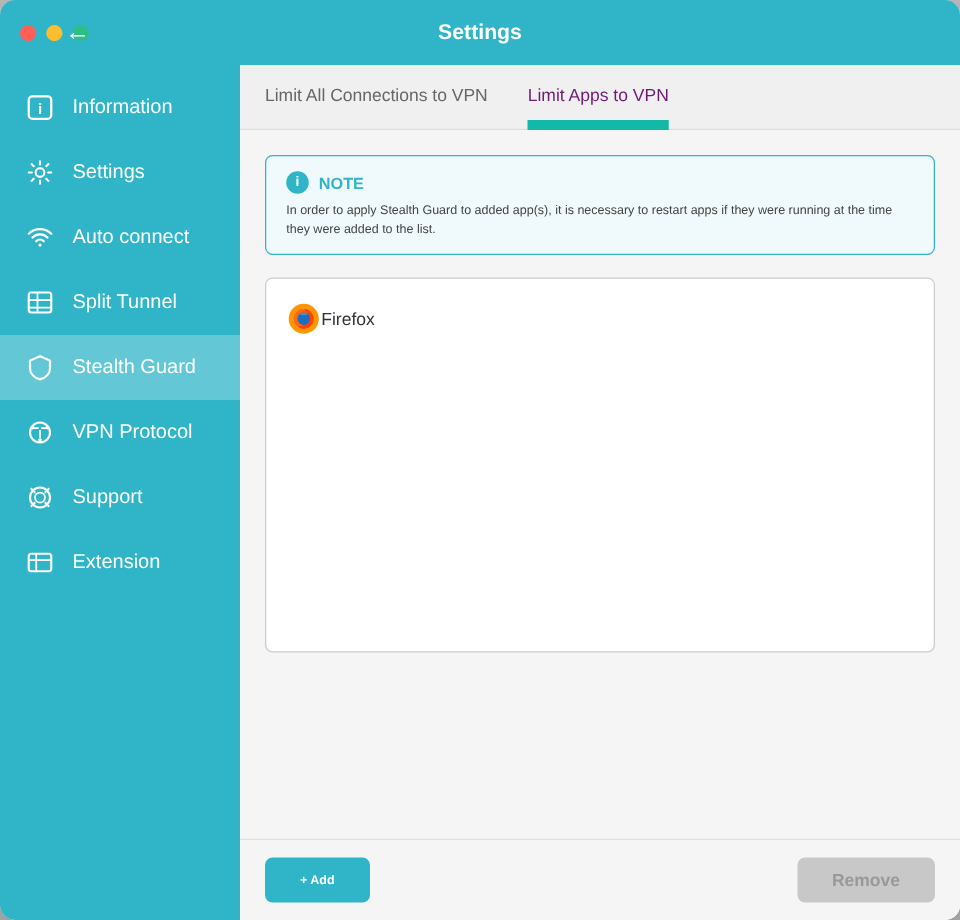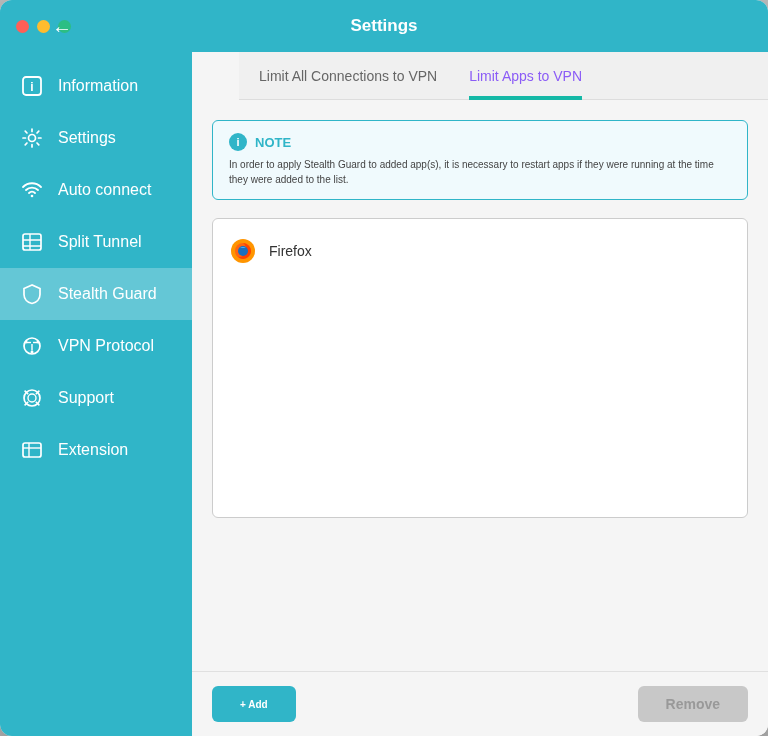--- a/index.html
+++ b/index.html
@@ -101,34 +101,33 @@
       flex-direction: column;
       overflow: hidden;
     }
     .tabs {
       display: flex;
       background: #f0f0f0;
       border-bottom: 1px solid #ddd;
       padding: 0 20px;
       gap: 32px;
       flex-shrink: 0;
-      margin-left: 47px;
     }
     .tab {
       padding: 16px 0 12px;
       font-size: 14px;
       font-weight: 500;
       color: #666;
       cursor: pointer;
       border-bottom: 2px solid transparent;
       margin-bottom: -1px;
     }
     .tab.active {
-      color: #8b5cf6;
-      border-bottom: 4px solid #14b8a6;
+      color: #701a75;
+      border-bottom: 8px solid #14b8a6;
     }
     .panel-body {
       flex: 1;
       padding: 20px;
       overflow-y: auto;
     }
     .note-box {
       border: 1.5px solid #30b5c8;
       border-radius: 6px;
       background: #f0fafd;
@@ -170,21 +169,20 @@
     .apps-list {
       border: 1.5px solid #ccc;
       border-radius: 6px;
       background: white;
       min-height: 300px;
       padding: 12px;
     }
     .app-item {
       display: flex;
       align-items: center;
-      gap: 12px;
       padding: 6px 4px;
     }
     .firefox-icon {
       width: 28px;
       height: 28px;
       flex-shrink: 0;
     }
     .app-name {
       font-size: 14px;
       color: #333;

